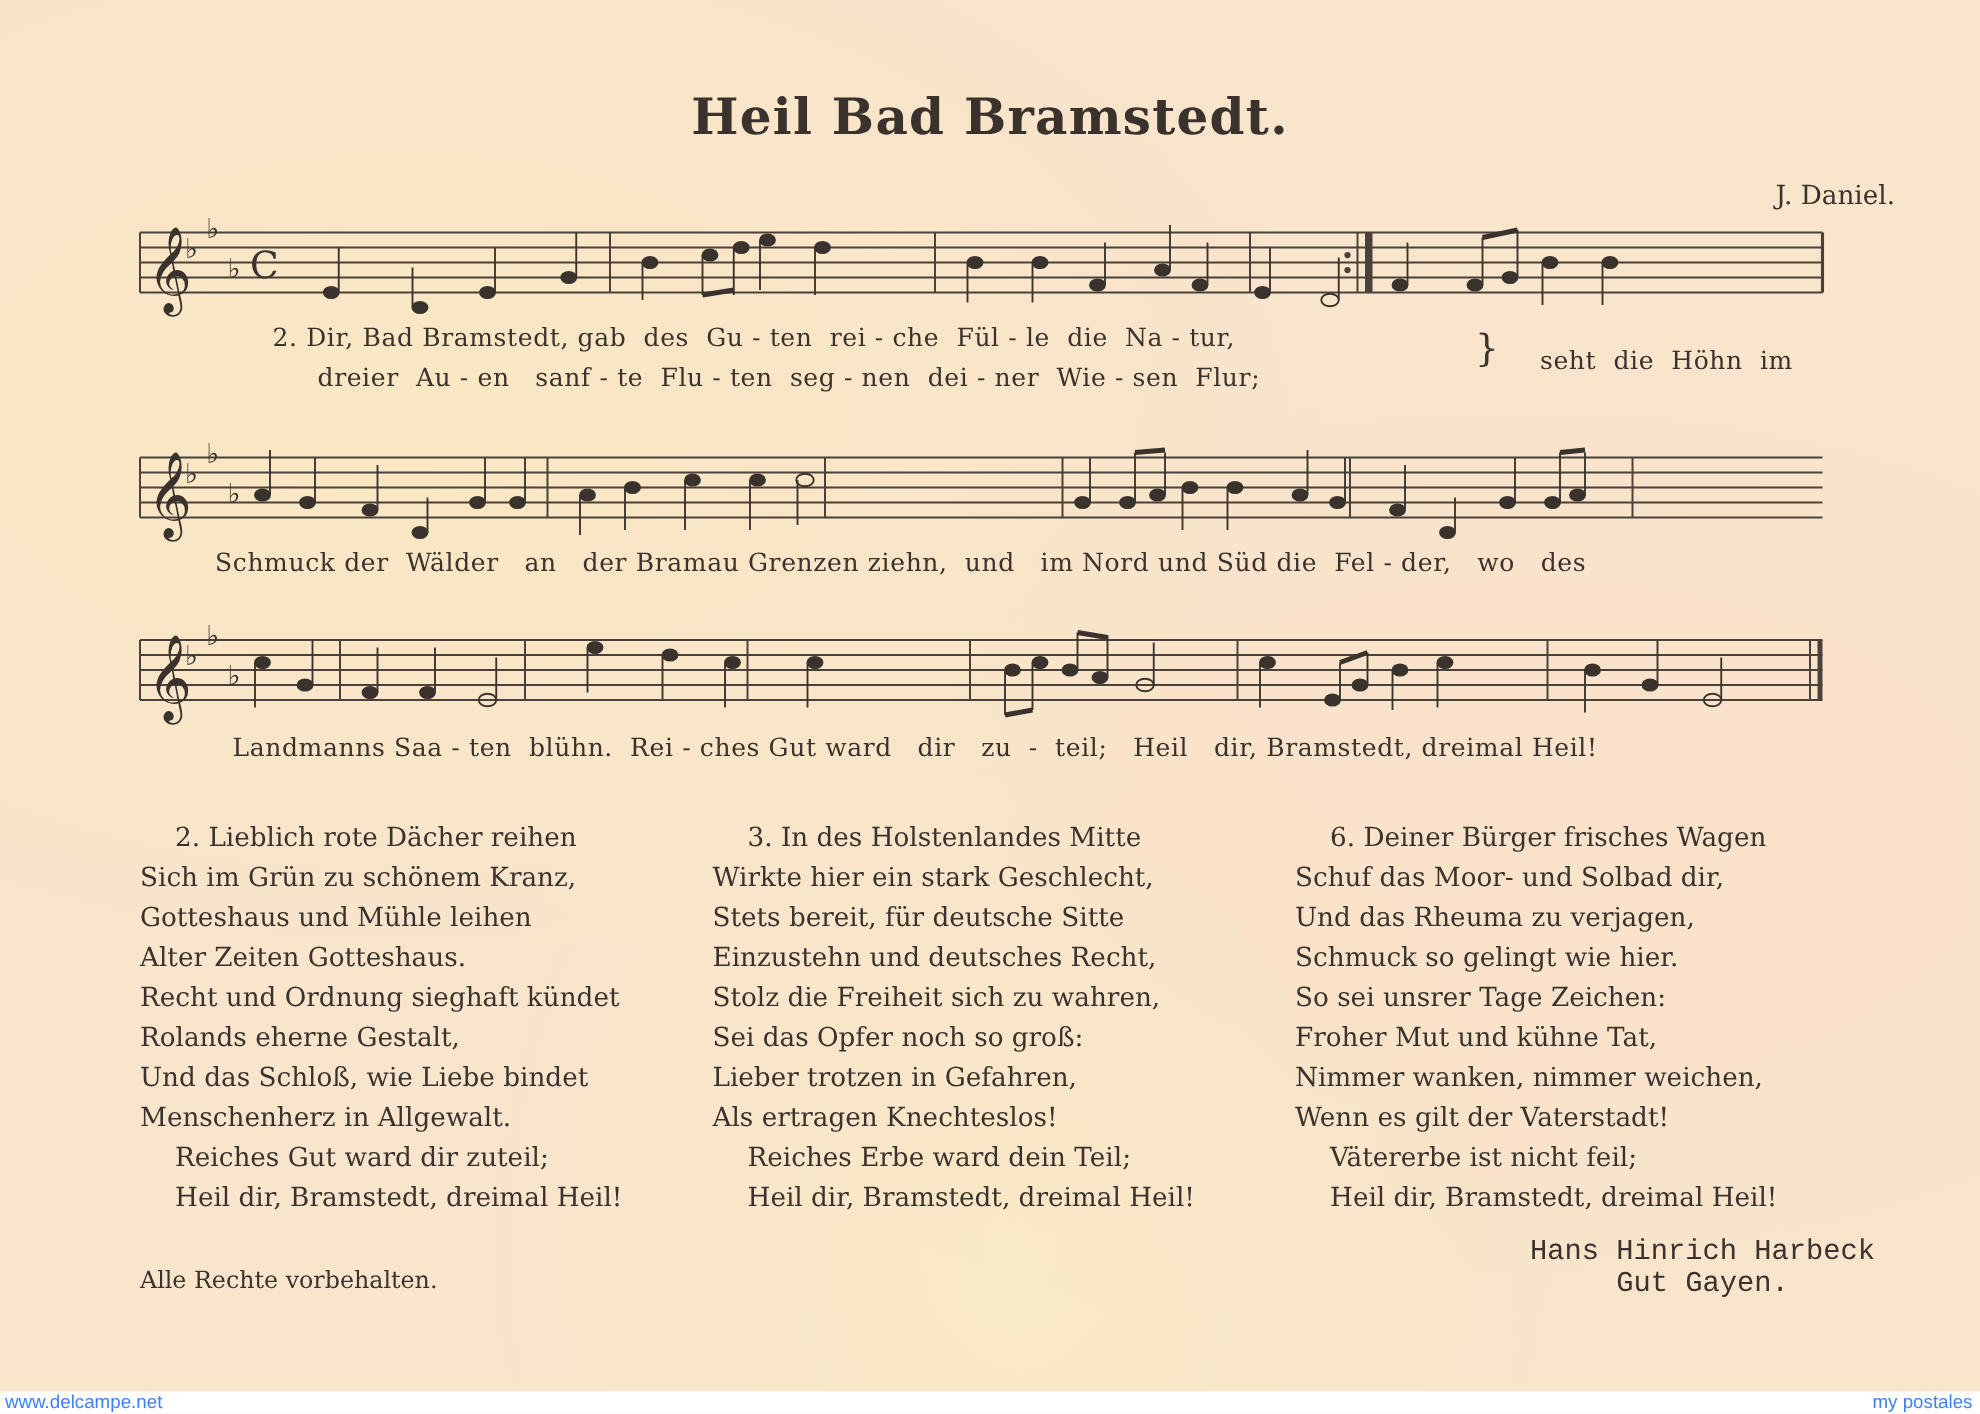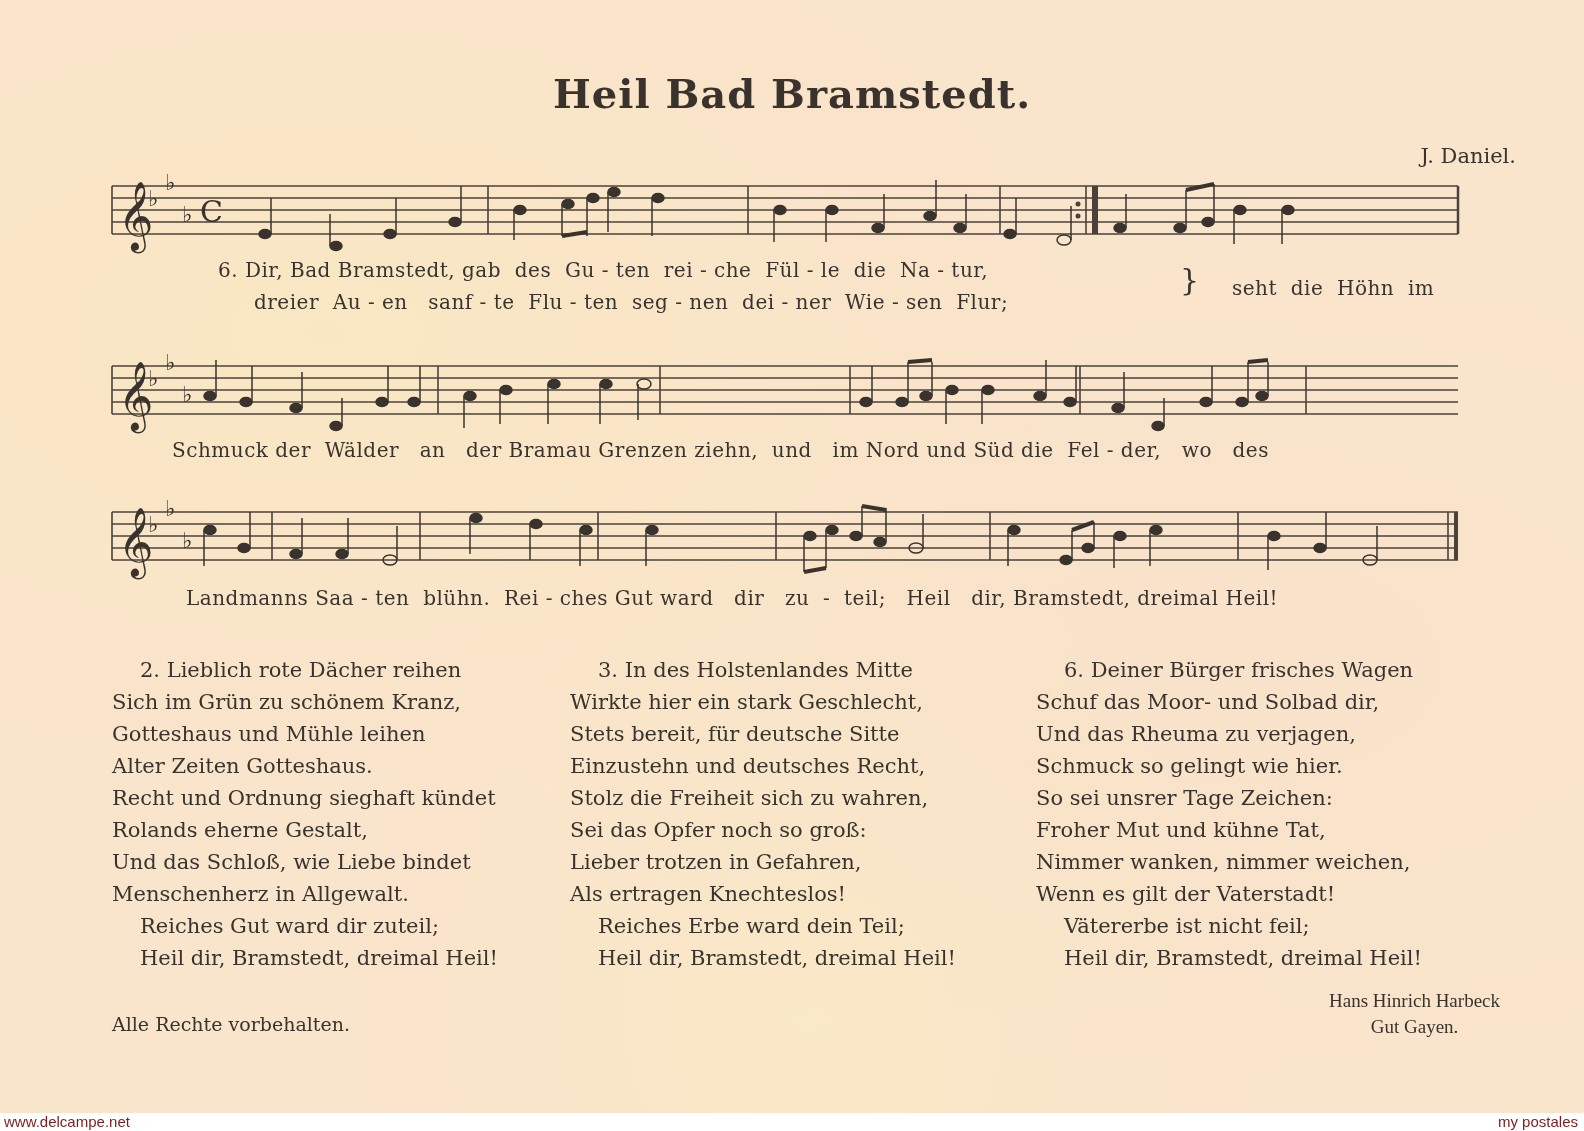--- a/index.html
+++ b/index.html
@@ -36,25 +36,25 @@
     position:absolute; font-size:21px; line-height:32px;
     font-family:"DejaVu Serif", serif; color:#3a332d;
   }
   .verse .ln { white-space:nowrap; }
   .verse .ln.indent { padding-left:28px; }
   .footer-left {
     position:absolute; left:112px; top:1013px; font-size:19px;
     font-family:"DejaVu Serif", serif; color:#3a332d;
   }
   .footer-right {
-    position:absolute; right:128px; top:988px; font-size:19px; text-align:center;
-    font-family:Liberation Serif, serif; color:#3a332d; line-height:26px;
+    position:absolute; right:128px; top:988px; font-size:23px; text-align:center;
+    font-family:Liberation Mono, monospace; color:#3a332d; line-height:26px;
   }
   .watermark {
-    position:absolute; top:1113px; font-size:15px; color:#7f1d1d;
+    position:absolute; top:1113px; font-size:15px; color:#3b82f6;
     font-family:"Liberation Sans", sans-serif;
   }
 </style>
 </head>
 <body>
 
 <div class="card">
 
   <div class="title">Heil Bad Bramstedt.</div>
   <div class="composer">J. Daniel.</div>
@@ -274,21 +274,21 @@
       <line x1="562" y1="236" x2="587" y2="232"></line>
       <line x1="1186" y1="190" x2="1214" y2="184"></line>
       <line x1="908" y1="362" x2="932" y2="360"></line>
       <line x1="1248" y1="362" x2="1268" y2="360"></line>
       <line x1="804" y1="572" x2="826" y2="568"></line>
       <line x1="862" y1="506" x2="886" y2="510"></line>
       <line x1="1072" y1="530" x2="1094" y2="522"></line>
     </g>
   </svg>
 
-  <div class="lyric" style="left:218px; top:258px;">6. Dir, Bad Bramstedt, gab  des  Gu - ten  rei - che  Fül - le  die  Na - tur,</div>
+  <div class="lyric" style="left:218px; top:258px;">2. Dir, Bad Bramstedt, gab  des  Gu - ten  rei - che  Fül - le  die  Na - tur,</div>
   <div class="lyric" style="left:254px; top:290px;">dreier  Au - en   sanf - te  Flu - ten  seg - nen  dei - ner  Wie - sen  Flur;</div>
   <div class="lyric" style="left:1180px; top:262px; font-size:30px;">}</div>
   <div class="lyric" style="left:1204px; top:276px;margin-left:28px;">seht  die  Höhn  im</div>
 
   <div class="lyric" style="left:172px; top:438px;">Schmuck der  Wälder   an   der Bramau Grenzen ziehn,  und   im Nord und Süd die  Fel - der,   wo   des</div>
   <div class="lyric" style="left:186px; top:586px;">Landmanns Saa - ten  blühn.  Rei - ches Gut ward   dir   zu  -  teil;   Heil   dir, Bramstedt, dreimal Heil!</div>
 
   <div class="verse" style="left:112px; top:654px;">
     <div class="ln indent">2. Lieblich rote Dächer reihen</div>
     <div class="ln">Sich im Grün zu schönem Kranz,</div>

